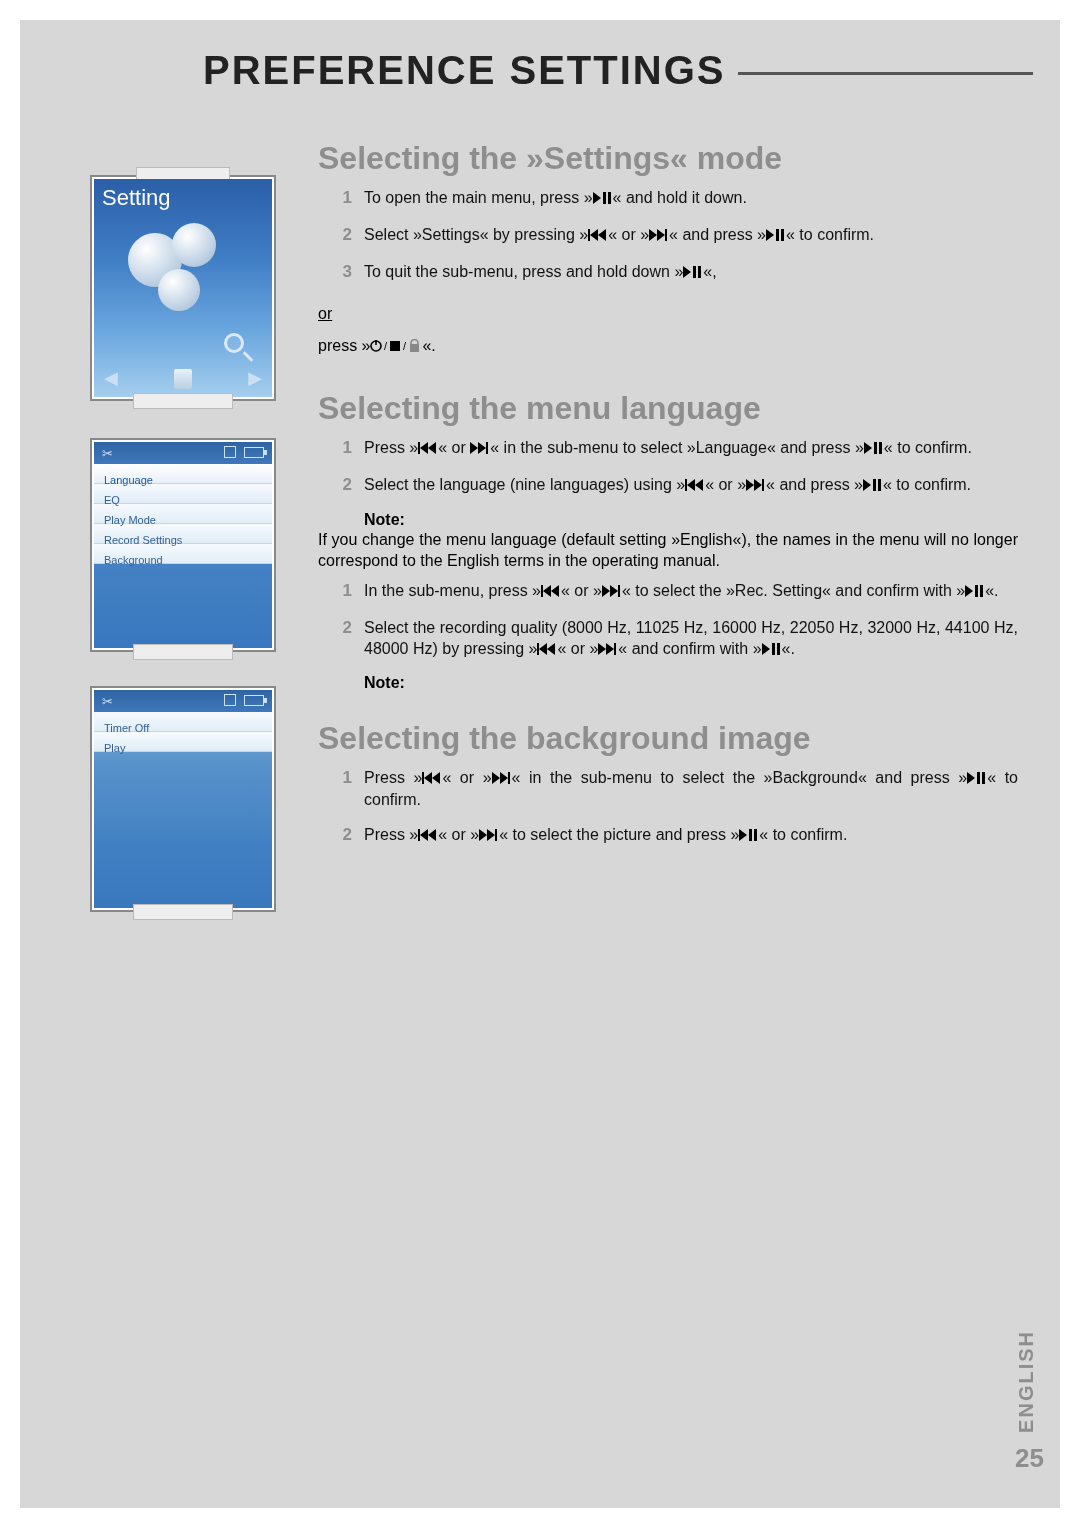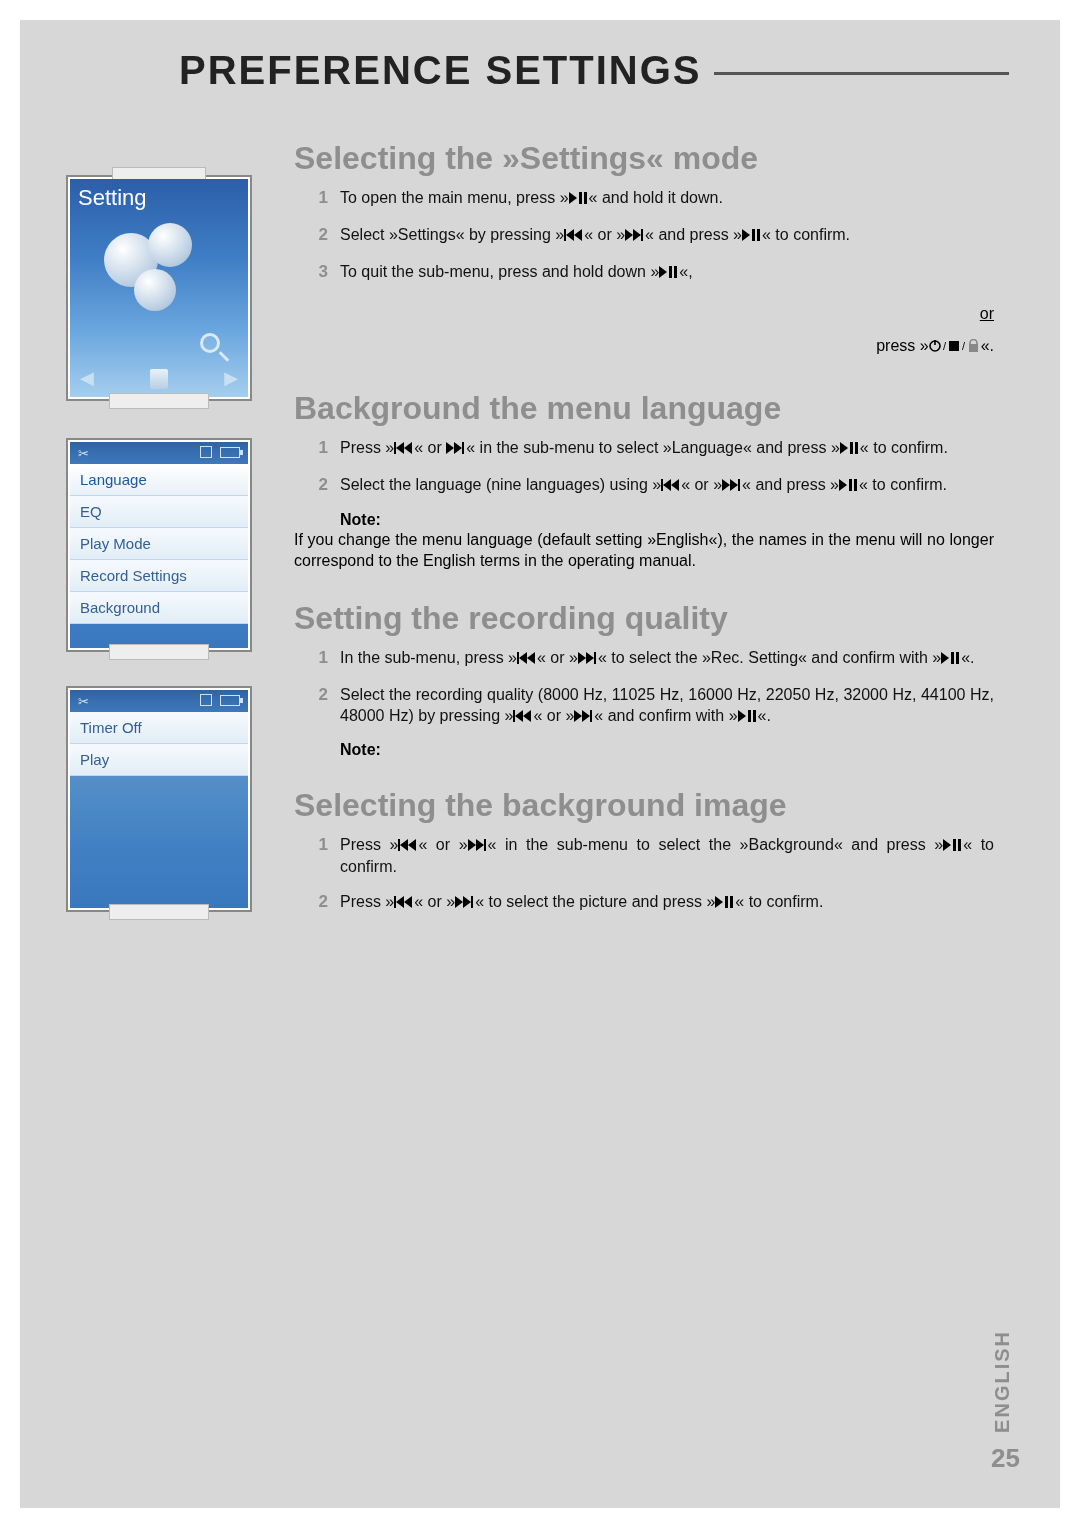--- a/index.html
+++ b/index.html
@@ -1,32 +1,32 @@
 <!DOCTYPE html>
 <html><head>
 <meta charset="utf-8">
 <style>
   * { box-sizing: border-box; margin: 0; padding: 0; }
   html, body { width: 1080px; height: 1528px; font-family: Arial, Helvetica, sans-serif; }
   body { background: #fff; position: relative; }
   .page-bg { position: absolute; left: 20px; top: 20px; width: 1040px; height: 1488px; background: #d7d7d7; }
-  .content { position: absolute; left: 4px; top: 20px; width: 1040px; height: 1488px; }
+  .content { position: absolute; left: 28px; top: 20px; width: 1040px; height: 1488px; }
   .title-wrap { position: absolute; left: 175px; top: 28px; width: 830px; }
   .title { font-size: 40px; font-weight: 700; letter-spacing: 2px; color: #222; display: inline-block; }
   .title-row { display: flex; align-items: baseline; }
   .title-row .title { padding-right: 12px; background: #d7d7d7; }
   .title-row .hr { flex: 1; height: 3px; background: #555; margin-bottom: 8px; align-self: flex-end; transform: translateY(-10px); }
   .main { position: absolute; left: 290px; top: 120px; width: 700px; }
   h2 { font-size: 32px; font-weight: 700; color: #8e8e8e; margin-top: 28px; margin-bottom: 10px; }
   h2:first-child { margin-top: 0; }
   ol { list-style: none; }
   li { display: flex; margin: 8px 0 14px 0; font-size: 16px; color: #111; line-height: 1.35; }
   li .num { width: 46px; flex: 0 0 46px; text-align: right; padding-right: 12px; font-weight: 700; color: #8e8e8e; font-size: 17px; }
   li .body { flex: 1; text-align: justify; }
-  .or-block { font-size: 16px; line-height: 2; text-align: right; }
+  .or-block { font-size: 16px; line-height: 2; }
   .or-block .or { text-decoration: underline; }
   .note-label { font-weight: 700; margin-left: 46px; margin-top: 6px; font-size: 16px; }
   .note-body { font-size: 16px; line-height: 1.35; text-align: justify; }
   
   .shot { position: absolute; border: 2px solid #888; background: #fff; padding: 2px; }
   .shot-inner { width: 178px; background: linear-gradient(180deg,#3b74b8 0%,#6aa7dd 40%,#a8cfef 100%); position: relative; }
   .shot1 { left: 62px; top: 155px; }
   .shot1 .shot-inner { height: 218px; background: linear-gradient(180deg,#2b5fa8 0%,#3e7cc4 35%,#6ba7df 70%,#a5ceee 100%); }
   .shot1 .setting-label { position: absolute; left: 8px; top: 6px; color: #fff; font-size: 22px; }
   .gears { position: absolute; left: 34px; top: 44px; width: 96px; height: 96px; }
@@ -44,21 +44,21 @@
   .tabstrip { position: absolute; left: 50%; top: -10px; transform: translateX(-50%); width: 94px; height: 18px; background: #eee; border: 1px solid #bbb; }
   .shot2 { left: 62px; top: 418px; }
   .shot2 .shot-inner { height: 206px; background: linear-gradient(180deg,#7eb1de 0%,#4a86c6 40%,#3978bf 100%); }
   .shot3 { left: 62px; top: 666px; }
   .shot3 .shot-inner { height: 218px; background: linear-gradient(180deg,#85b5df 0%,#5791ca 35%,#3f7fc2 75%,#3a78bd 100%); }
   .statusbar { height: 22px; background: linear-gradient(#2f64a4,#3f79bb); position: relative; }
   .statusbar .tool { position: absolute; left: 8px; top: 4px; color: #cde2f4; font-size: 13px; }
   .statusbar .batt { position: absolute; right: 8px; top: 5px; width: 20px; height: 11px; border: 1px solid #cde2f4; }
   .statusbar .batt::after { content:""; position:absolute; right:-4px; top:2px; width:3px; height:5px; background:#cde2f4; }
   .statusbar .sd { position: absolute; right: 36px; top: 4px; width: 12px; height: 12px; border: 1px solid #cde2f4; }
-  .menurow { height: 32px; line-height: 32px; padding-left: 10px; font-size: 15px; color: #325f92; background: linear-gradient(#f6fafe,#e1edf7); border-bottom: 1px solid #c2d6ea; }
+  .menurow { height: 20px; line-height: 32px; padding-left: 10px; font-size: 11px; color: #325f92; background: linear-gradient(#f6fafe,#e1edf7); border-bottom: 1px solid #c2d6ea; }
   .menurow.selected { color: #1a5aa0; background: linear-gradient(#ffffff,#e8f0f8); }
   .bottomstrip { position: absolute; left: 50%; bottom: -10px; transform: translateX(-50%); width: 100px; height: 16px; background: #eee; border: 1px solid #bbb; }
   
   .side-label { position: absolute; right: 24px; bottom: 34px; text-align: center; }
   .side-label .eng { writing-mode: vertical-rl; transform: rotate(180deg); font-weight: 700; color: #8e8e8e; font-size: 20px; letter-spacing: 2px; }
   .side-label .pn { font-weight: 700; color: #8e8e8e; font-size: 26px; margin-top: 10px; }
   svg.inline { height: 14px; vertical-align: -2px; }
 </style>
 </head>
 <body>
@@ -177,21 +177,21 @@
         <li>
           <span class="num">3</span>
           <span class="body">To quit the sub-menu, press and hold down »<svg class="inline" viewBox="0 0 20 12" width="20">
               <use href="#ic-playpause"></use>
             </svg>«,</span>
         </li>
       </ol>
       <div class="or-block"><span class="or">or</span><br>press »<svg class="inline" viewBox="0 0 52 12" width="52">
           <use href="#ic-powerstoplock"></use>
         </svg>«.</div>
-      <h2>Background the menu language</h2>
+      <h2>Selecting the menu language</h2>
       <ol>
         <li>
           <span class="num">1</span>
           <span class="body">Press »<svg class="inline" viewBox="0 0 20 12" width="20">
               <use href="#ic-prev"></use>
             </svg>« or <svg class="inline" viewBox="0 0 20 12" width="20">
               <use href="#ic-next"></use>
             </svg>« in the sub-menu to select »Language« and press »<svg class="inline" viewBox="0 0 20 12" width="20">
               <use href="#ic-playpause"></use>
             </svg>« to confirm.</span>
@@ -202,21 +202,20 @@
               <use href="#ic-prev"></use>
             </svg>« or »<svg class="inline" viewBox="0 0 20 12" width="20">
               <use href="#ic-next"></use>
             </svg>« and press »<svg class="inline" viewBox="0 0 20 12" width="20">
               <use href="#ic-playpause"></use>
             </svg>« to confirm.</span>
         </li>
       </ol>
       <div class="note-label">Note:</div>
       <div class="note-body">If you change the menu language (default setting »English«), the names in the menu will no longer correspond to the English terms in the operating manual.</div>
-      <h2>Setting the recording quality</h2>
       <ol>
         <li>
           <span class="num">1</span>
           <span class="body">In the sub-menu, press »<svg class="inline" viewBox="0 0 20 12" width="20">
               <use href="#ic-prev"></use>
             </svg>« or »<svg class="inline" viewBox="0 0 20 12" width="20">
               <use href="#ic-next"></use>
             </svg>« to select the »Rec. Setting« and confirm with »<svg class="inline" viewBox="0 0 20 12" width="20">
               <use href="#ic-playpause"></use>
             </svg>«.</span>

